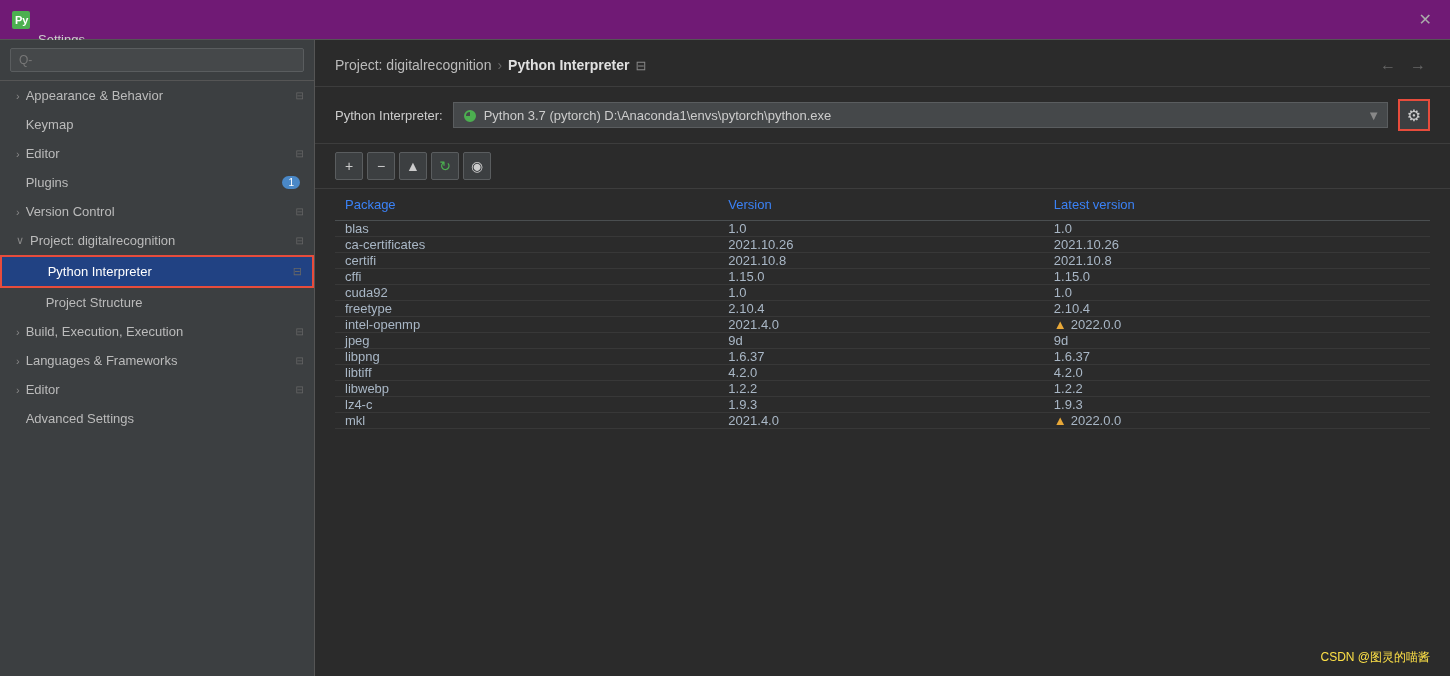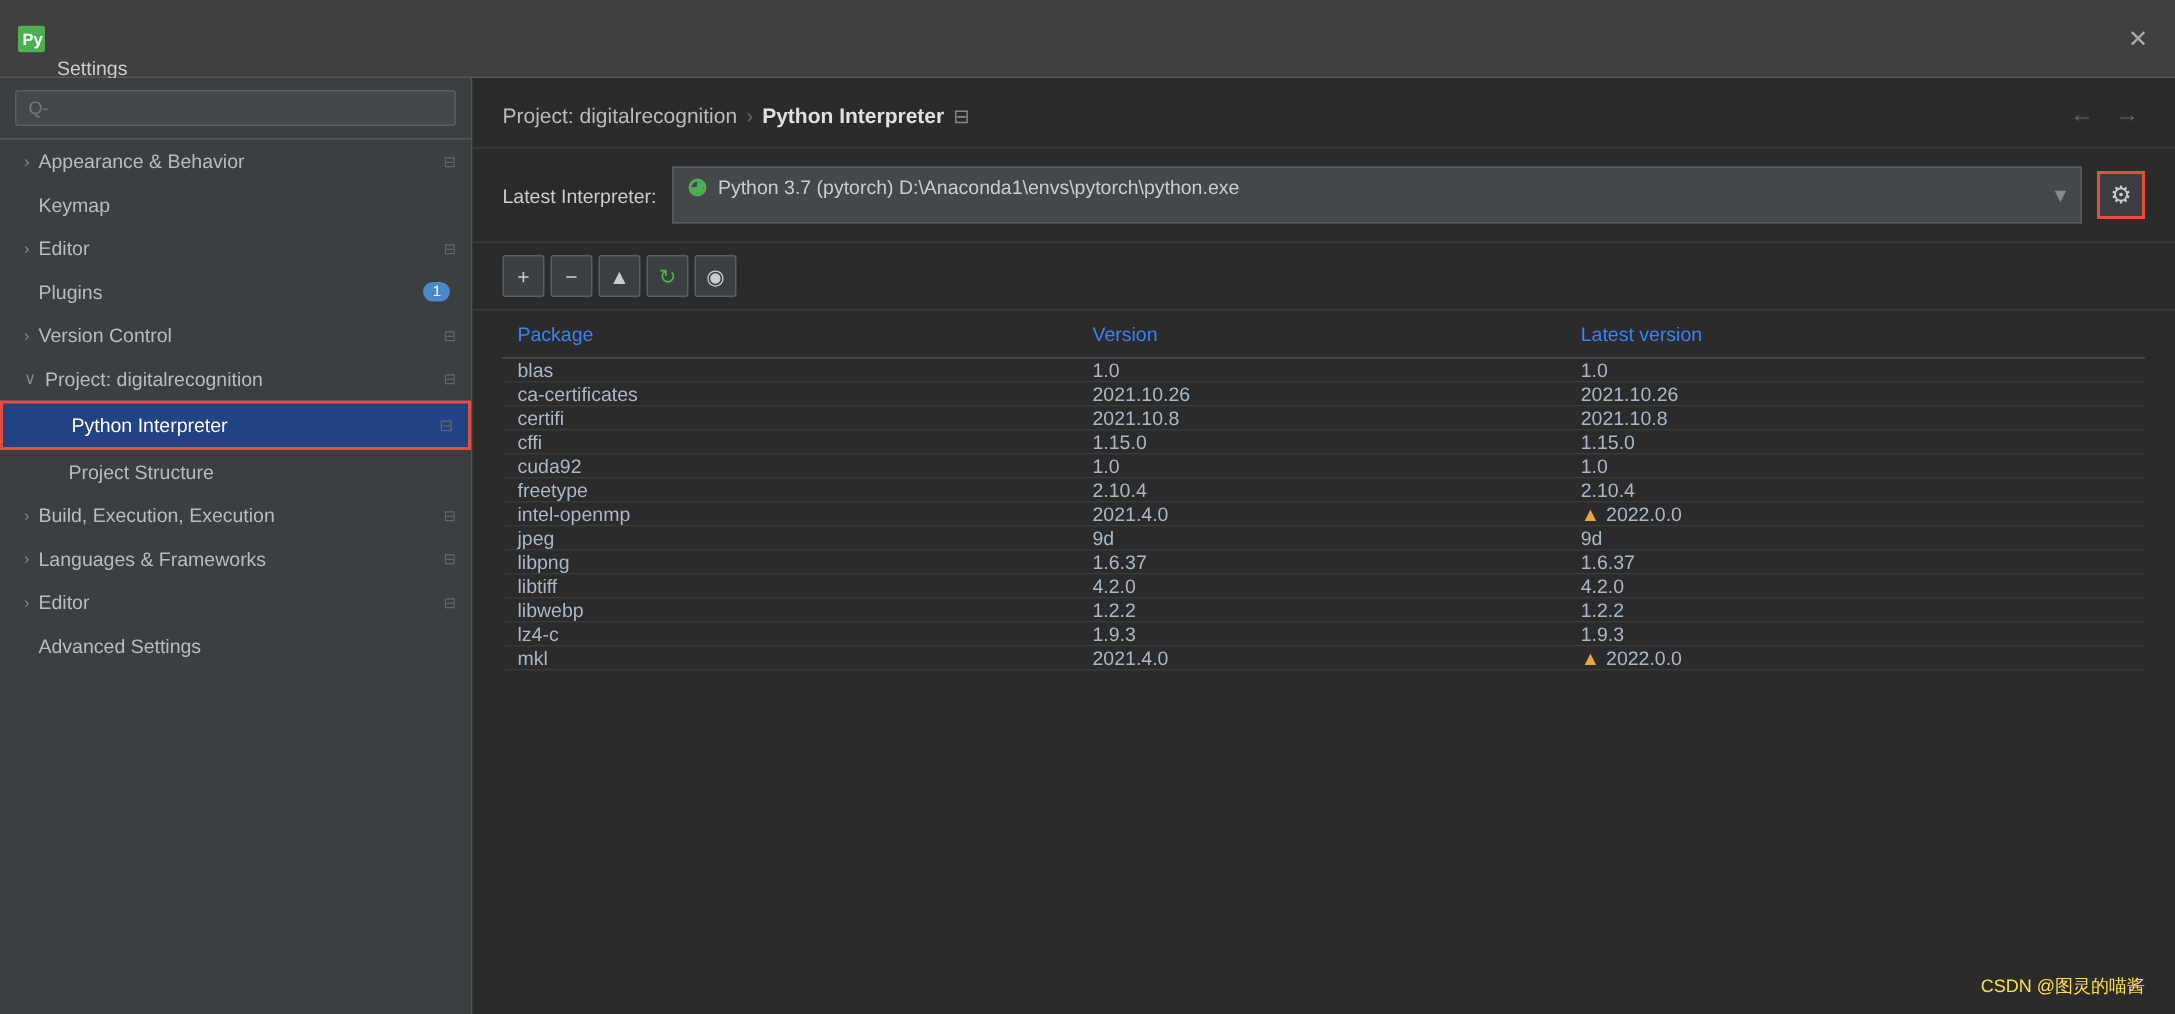--- a/index.html
+++ b/index.html
@@ -7,22 +7,22 @@
       font-family: 'Segoe UI', sans-serif;
       background: #2b2b2b;
       color: #a9b7c6;
       width: 1450px;
       height: 676px;
       overflow: hidden;
       display: flex;
       flex-direction: column;
     }
     .titlebar {
-      background: #404040;
-      height: 52px;
+      background: #701a75;
+      height: 40px;
       display: flex;
       align-items: center;
       padding: 0 12px;
       justify-content: space-between;
       border-bottom: 1px solid #555;
     }
     .titlebar-left {
       display: flex;
       align-items: center;
       gap: 8px;
@@ -170,21 +170,21 @@
     }
     .interpreter-select-wrapper {
       flex: 1;
       position: relative;
     }
     .interpreter-select {
       width: 100%;
       background: #45484a;
       border: 1px solid #5a5d5f;
       color: #ccc;
-      padding: 5px 28px 16px 10px;
+      padding: 5px 28px 4px 10px;
       font-size: 13px;
       cursor: pointer;
       display: flex;
       align-items: center;
       gap: 8px;
     }
     .interpreter-select .select-arrow {
       position: absolute;
       right: 8px;
       top: 50%;
@@ -374,21 +374,21 @@
         <span class="breadcrumb-part current">Python Interpreter</span>
         <span class="breadcrumb-window-icon">⊟</span>
       </div>
       <div class="nav-arrows">
         <span>←</span>
         <span>→</span>
       </div>
     </div>
 
     <div class="interpreter-row">
-      <span class="interpreter-label">Latest Interpreter:</span>
+      <span class="interpreter-label">Python Interpreter:</span>
       <div class="interpreter-select-wrapper">
         <div class="interpreter-select">
           <span class="interp-dot"></span>
           <span>Python 3.7 (pytorch)  D:\Anaconda1\envs\pytorch\python.exe</span>
           <span class="select-arrow">▼</span>
         </div>
       </div>
       <div class="gear-btn">
         <span>⚙</span>
       </div>

